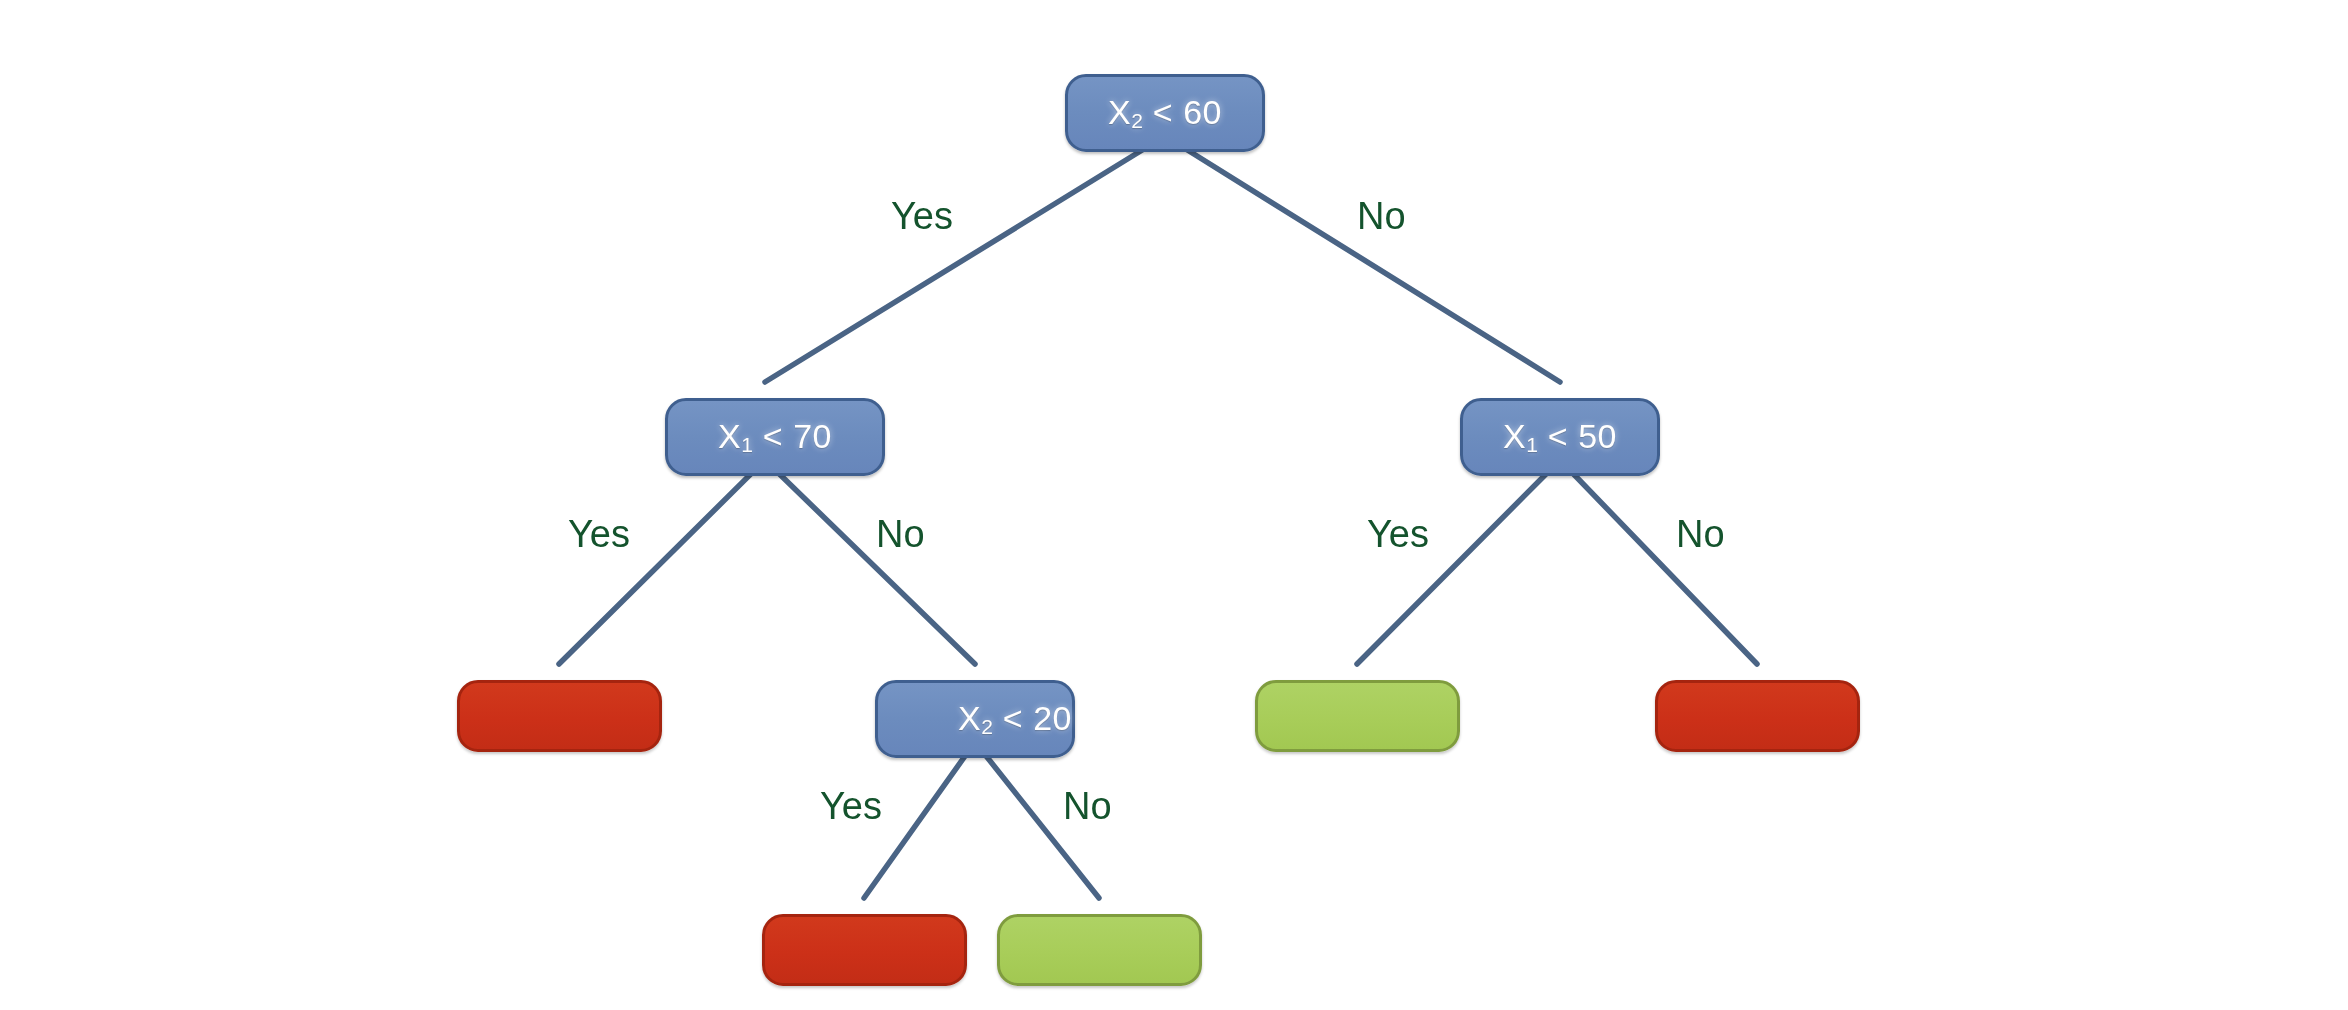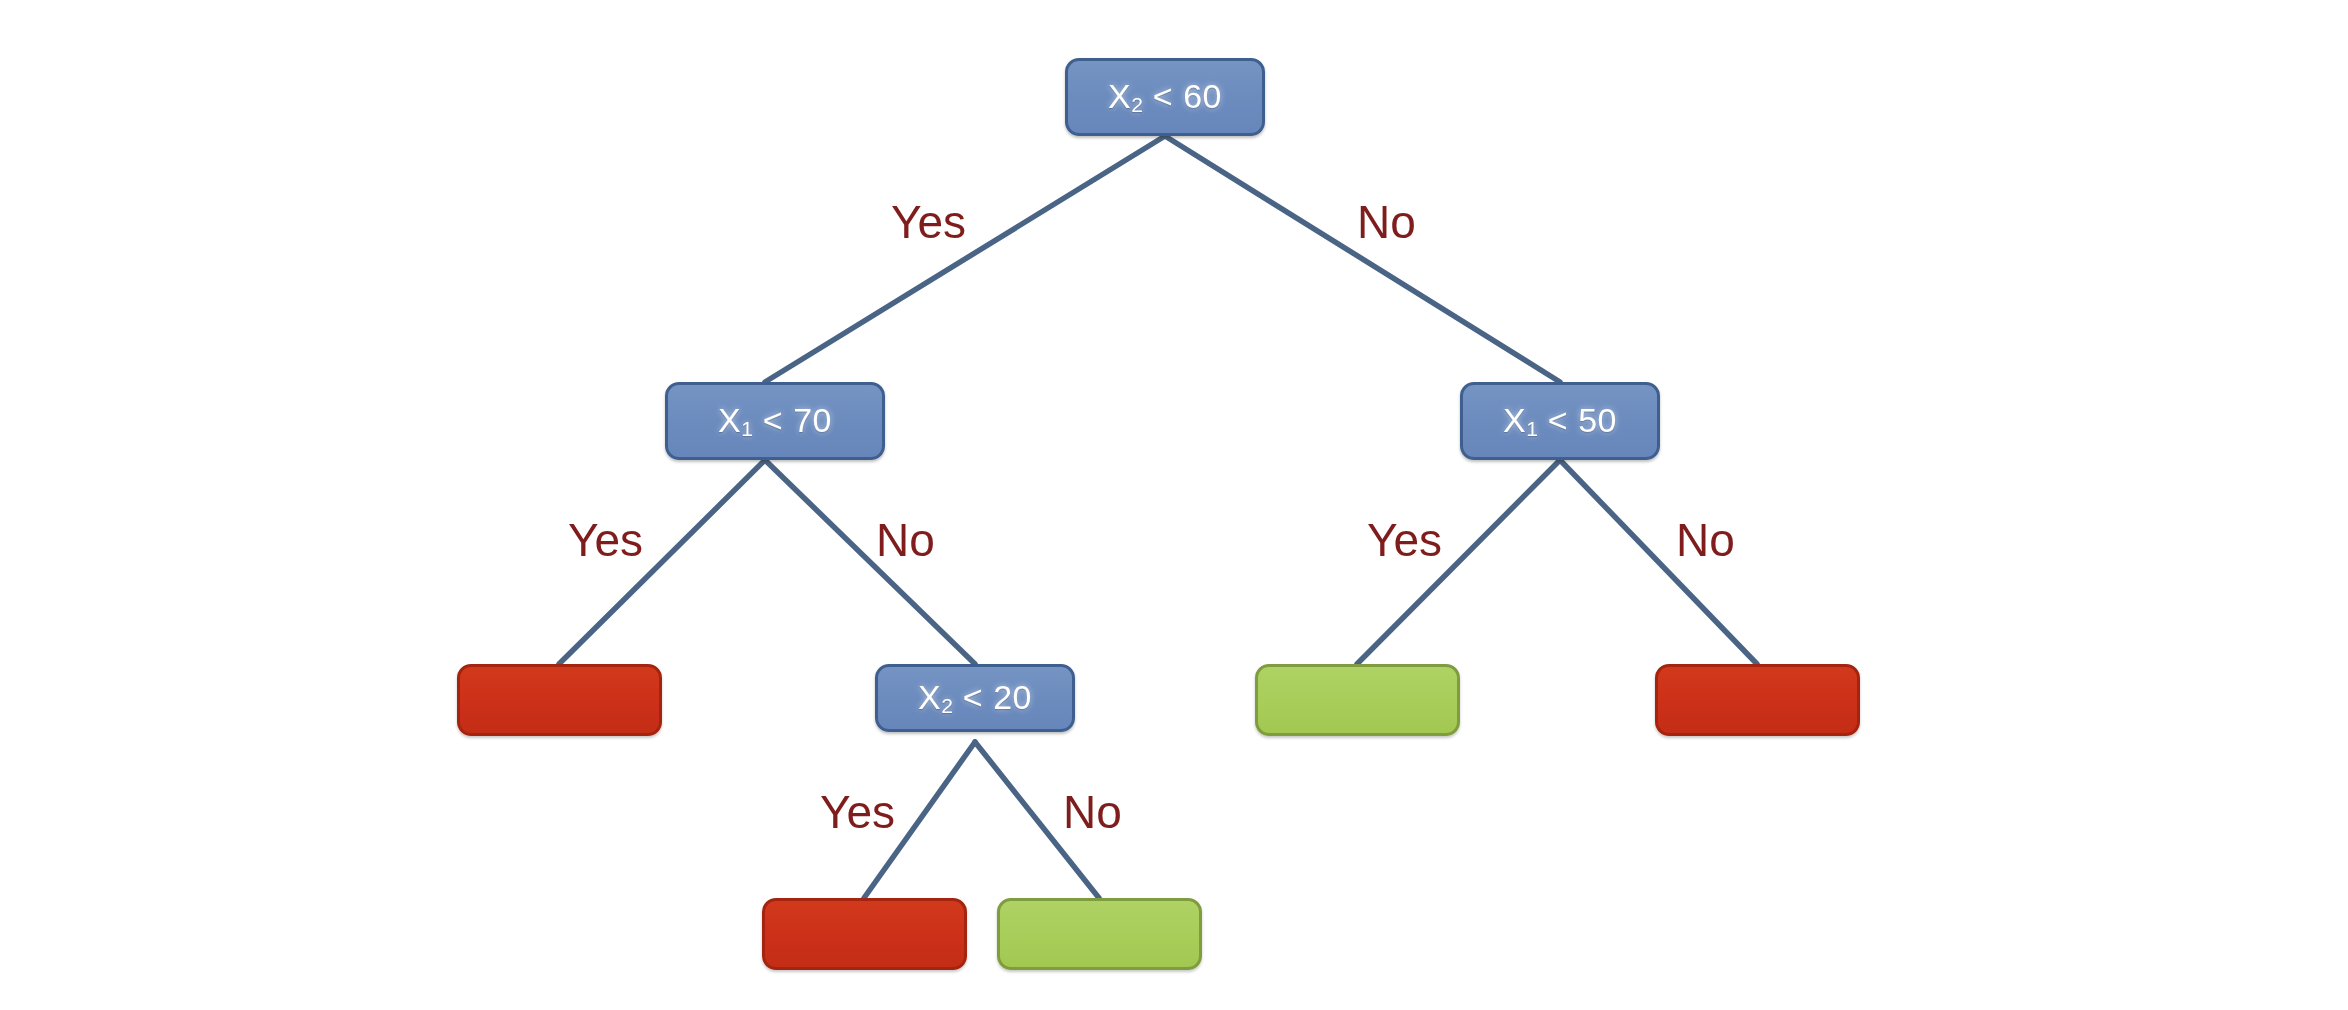--- a/index.html
+++ b/index.html
@@ -21,25 +21,26 @@
     position: absolute;
     left: 0;
     top: 0;
     width: 2348px;
     height: 1010px;
     pointer-events: none;
   }
   .node {
     position: absolute;
     box-sizing: border-box;
-    border-radius: 14px;
+    border-radius: 21px;
     display: flex;
     align-items: center;
     justify-content: center;
     z-index: 3;
+    margin-top: 16px;
   }
   .node-decision {
     background: linear-gradient(180deg, #7594c4 0%, #6c8cbe 50%, #6786bb 100%);
     border: 3px solid #3f5f8f;
     box-shadow: 0 2px 3px rgba(0,0,0,0.25);
   }
   .node-leaf-red {
     background: linear-gradient(180deg, #d1391c 0%, #cc3018 55%, #c32d16 100%);
     border: 3px solid #a5240f;
     box-shadow: 0 2px 3px rgba(0,0,0,0.22);
@@ -56,22 +57,22 @@
     white-space: nowrap;
     text-shadow: 0 0 6px rgba(255,255,255,0.55), 0 1px 1px rgba(0,0,0,0.25);
   }
   .node-label sub {
     font-size: 0.62em;
     vertical-align: -0.18em;
     letter-spacing: 0;
   }
   .edge-label {
     position: absolute;
-    color: #7f1d1d;
-    font-size: 46px;
+    color: #14532d;
+    font-size: 38px;
     white-space: nowrap;
     z-index: 4;
   }
 </style>
 </head>
 <body>
 
 <div id="canvas">
   <svg id="edges" viewBox="0 0 2348 1010" xmlns="http://www.w3.org/2000/svg">
       <line x1="1165" y1="136" x2="765" y2="382" stroke="#4a6485" stroke-width="5.5" stroke-linecap="round"></line>
@@ -86,21 +87,21 @@
   <div id="nodes-layer">
       <div class="node node-decision" style="left: 1065px; top: 58px; width: 200px; height: 78px;">
         <span class="node-label">X<sub>2</sub> &lt; 60</span>
       </div>
       <div class="node node-decision" style="left: 665px; top: 382px; width: 220px; height: 78px;">
         <span class="node-label">X<sub>1</sub> &lt; 70</span>
       </div>
       <div class="node node-decision" style="left: 1460px; top: 382px; width: 200px; height: 78px;">
         <span class="node-label">X<sub>1</sub> &lt; 50</span>
       </div>
-      <div class="node node-decision" style="left: 875px; top: 664px; width: 200px; height: 68px;">
+      <div class="node node-decision" style="left: 875px; top: 664px; width: 200px; height: 78px; justify-content: flex-end;">
         <span class="node-label">X<sub>2</sub> &lt; 20</span>
       </div>
       <div class="node node-leaf-red" style="left: 457px; top: 664px; width: 205px; height: 72px;"></div>
       <div class="node node-leaf-red" style="left: 762px; top: 898px; width: 205px; height: 72px;"></div>
       <div class="node node-leaf-green" style="left: 997px; top: 898px; width: 205px; height: 72px;"></div>
       <div class="node node-leaf-green" style="left: 1255px; top: 664px; width: 205px; height: 72px;"></div>
       <div class="node node-leaf-red" style="left: 1655px; top: 664px; width: 205px; height: 72px;"></div>
     </div>
   <div id="labels-layer">
       <div class="edge-label" style="left: 891px; top: 195px;">Yes</div>

